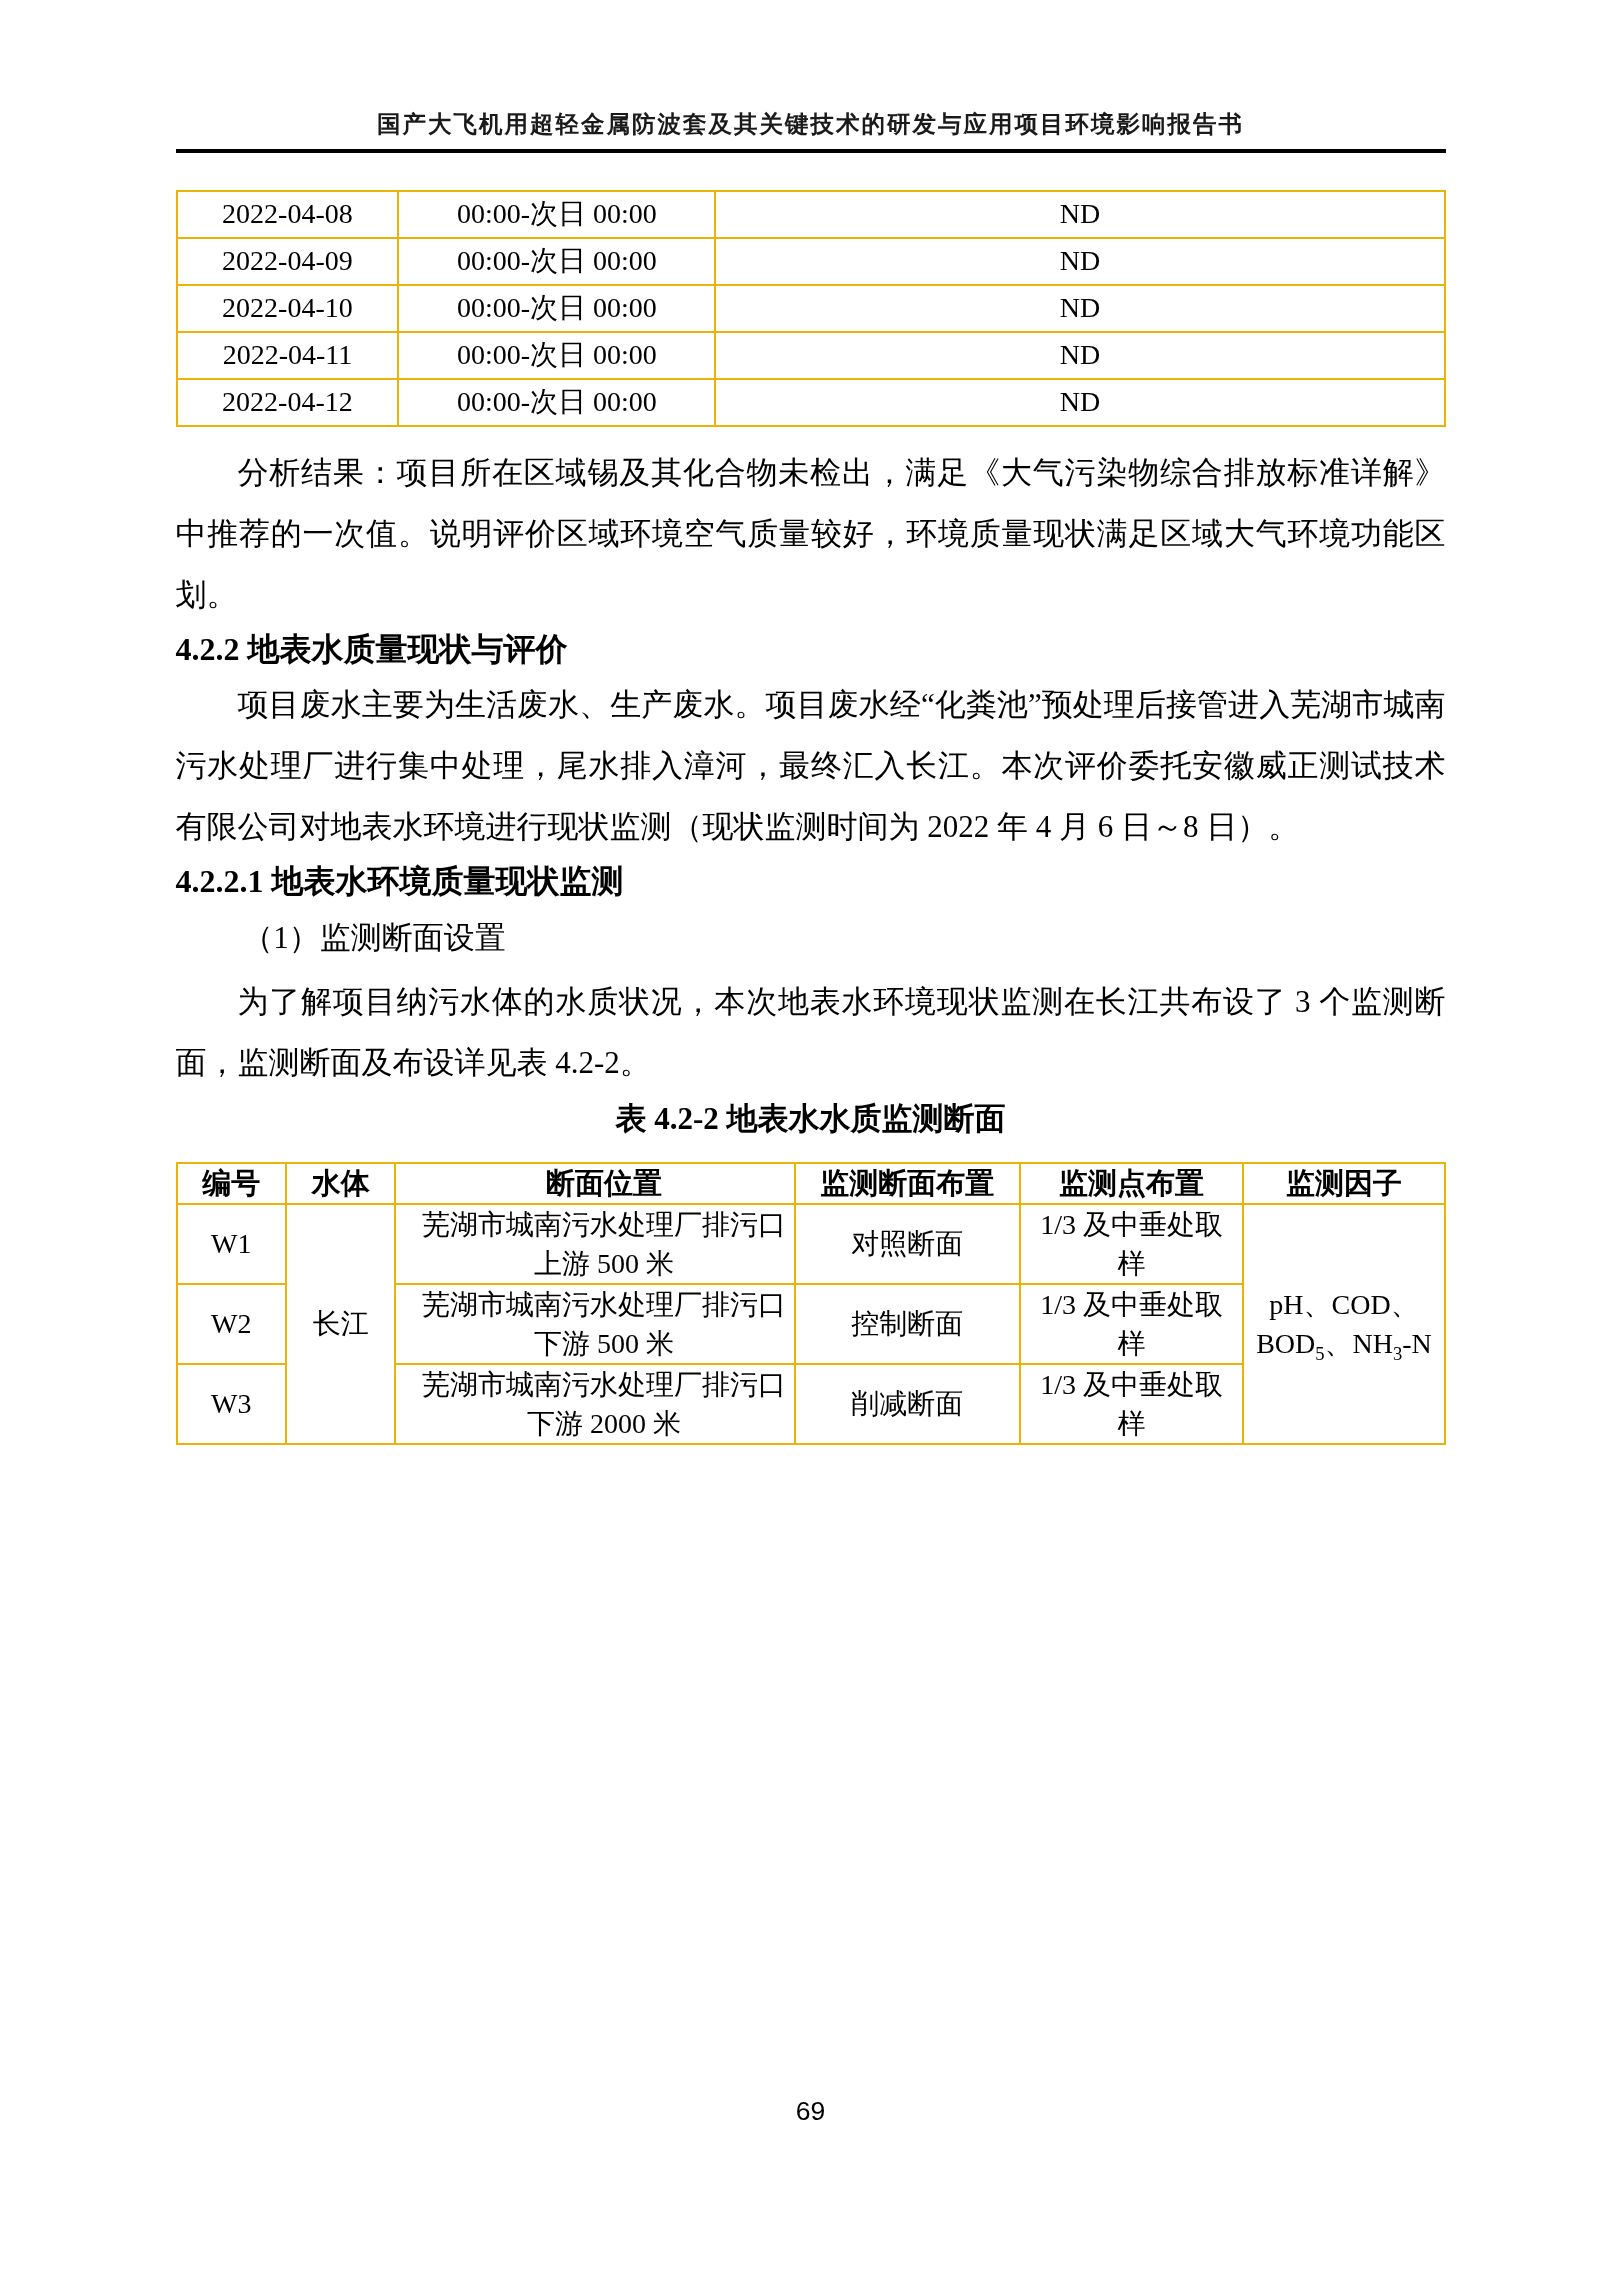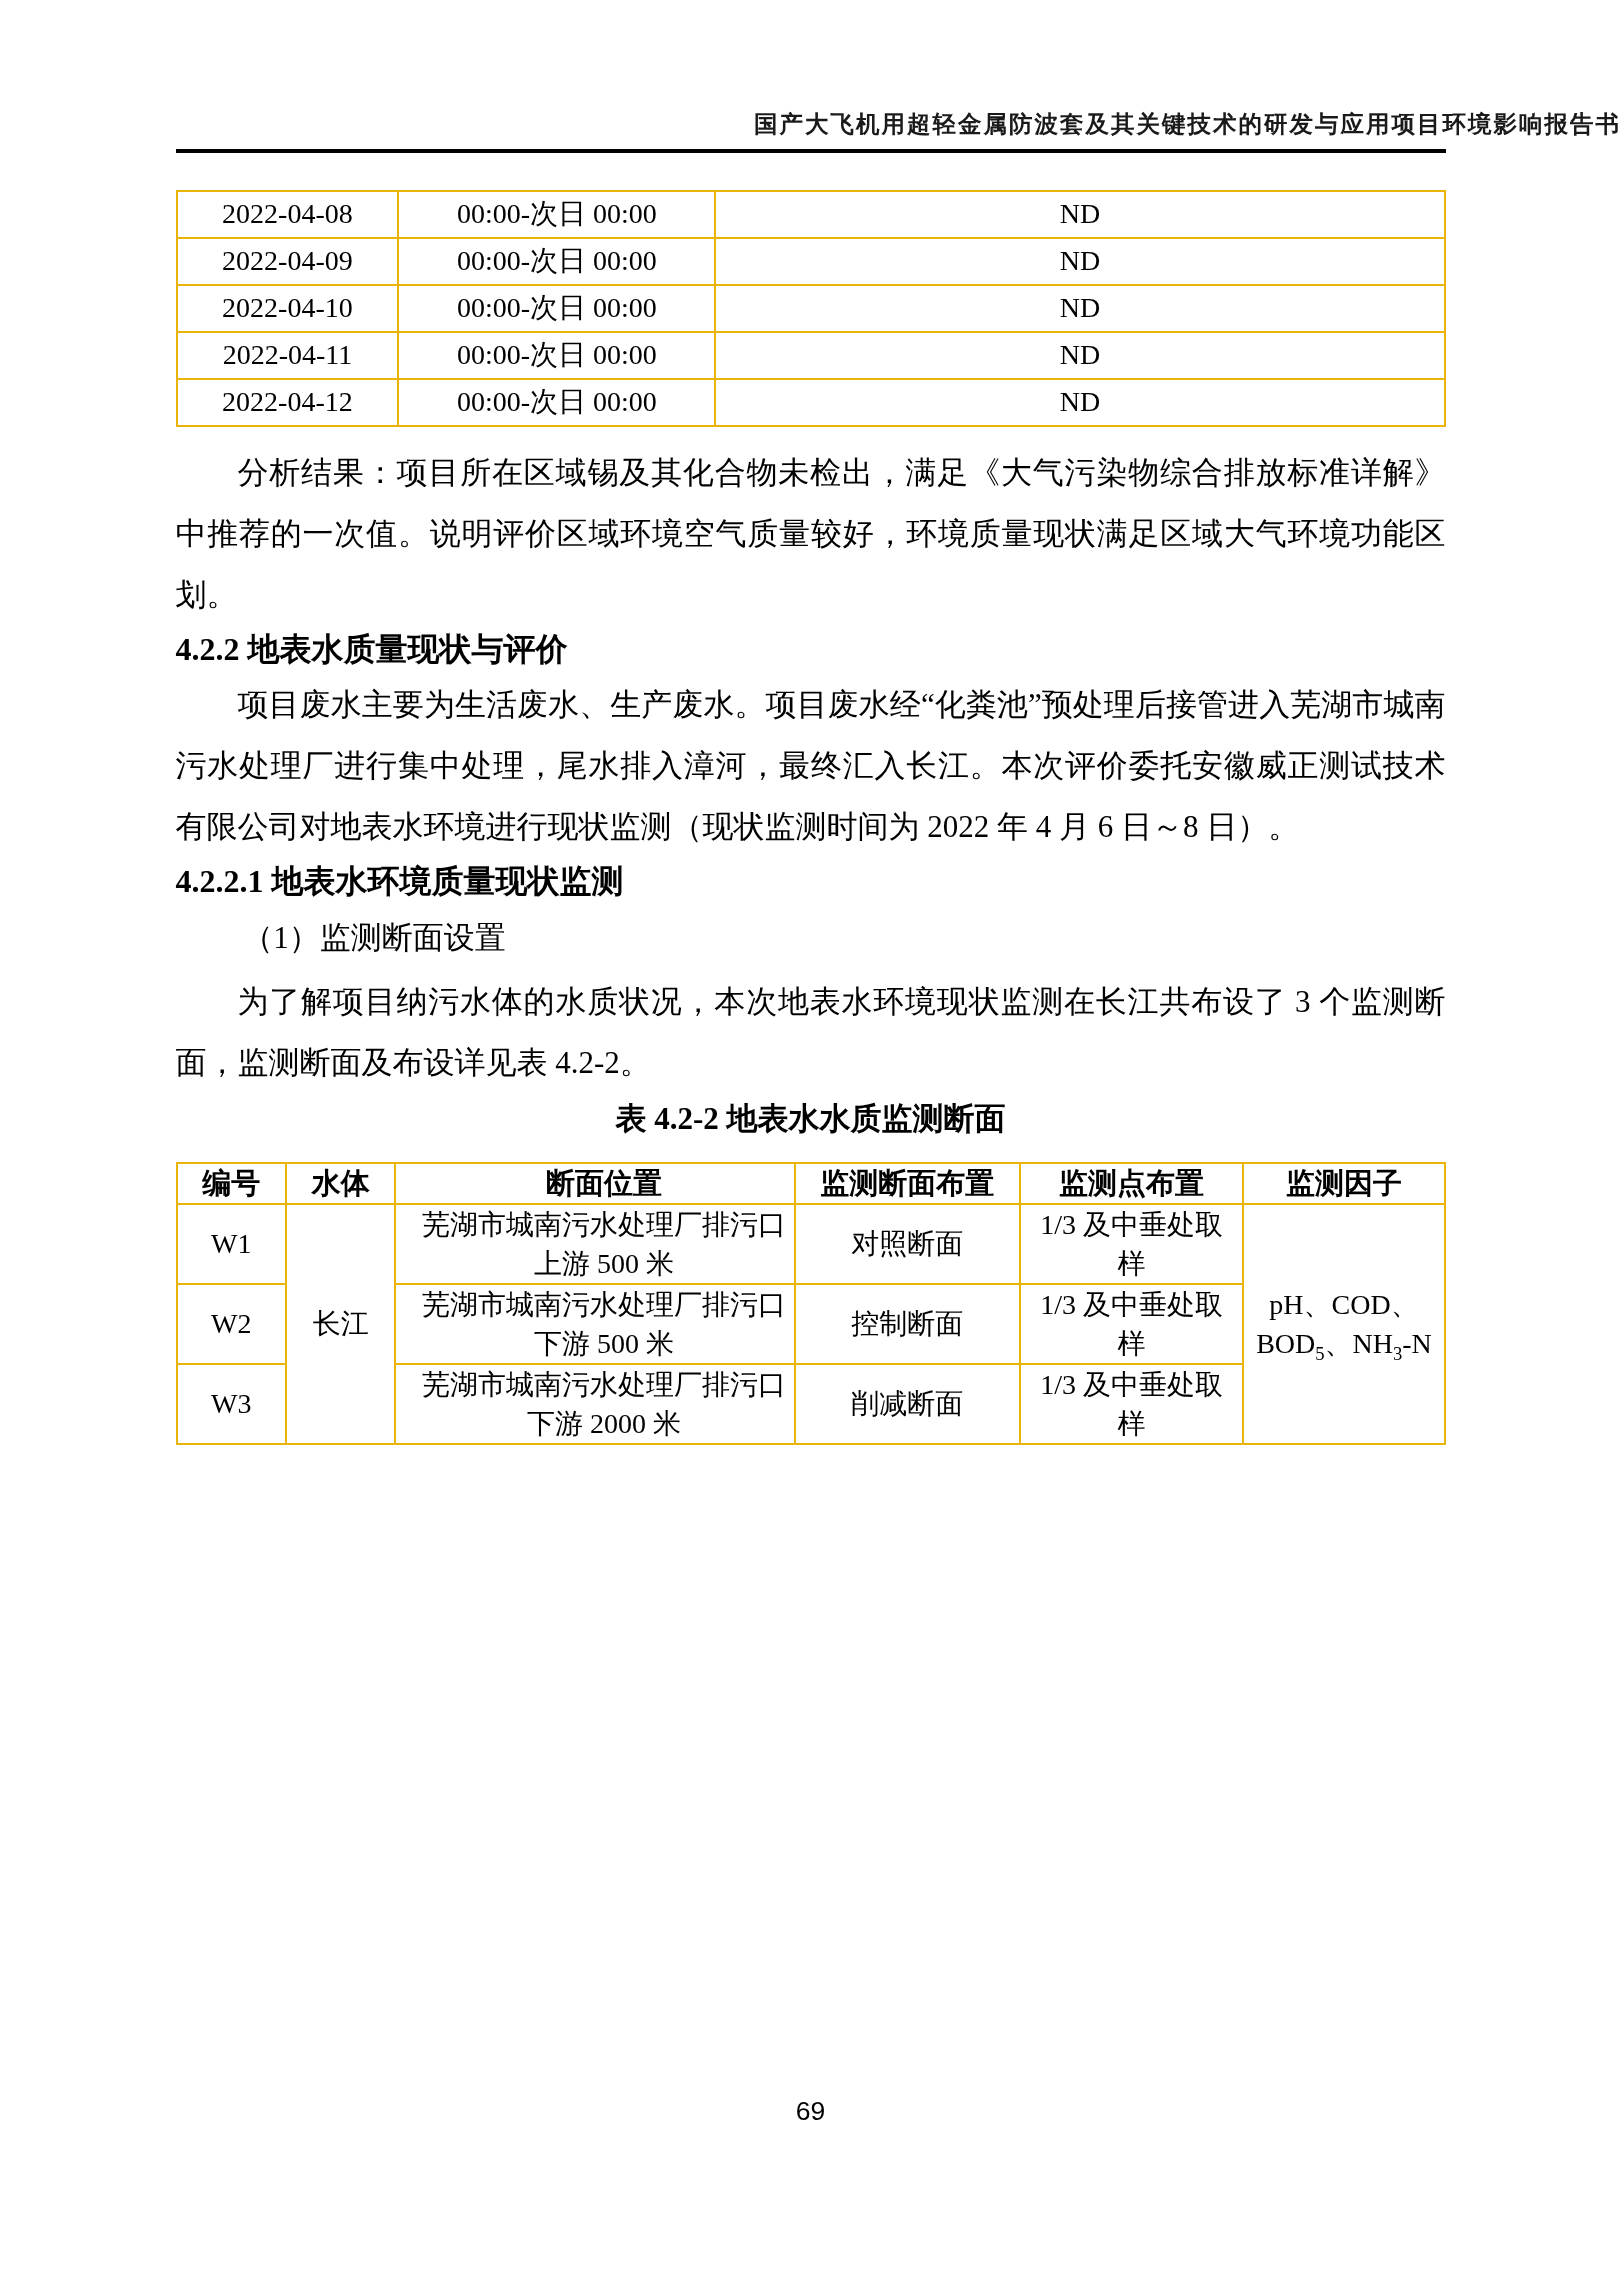--- a/index.html
+++ b/index.html
@@ -4,21 +4,21 @@
 <style>
   html, body { margin: 0; padding: 0; }
   body {
     width: 1621px; height: 2293px;
     background: #ffffff;
     position: relative;
     overflow: hidden;
     color: #000;
     font-family: "Liberation Serif", "DejaVu Serif", serif;
   }
-  .page-header { padding-top: 108px; text-align: right; }
+  .page-header { padding-top: 108px; text-align: center; }
   .page-header .title {
     font-size: 23.5px; letter-spacing: 2px; font-weight: bold; color: #1a1a1a;
   }
   .header-rule {
     width: 1270px; height: 3.9px; background: #000;
     margin: 8.8px auto 0 auto;
   }
   .content { width: 1270px; margin: 0 auto; }
 
   table { border-collapse: collapse; width: 100%; table-layout: fixed; }

